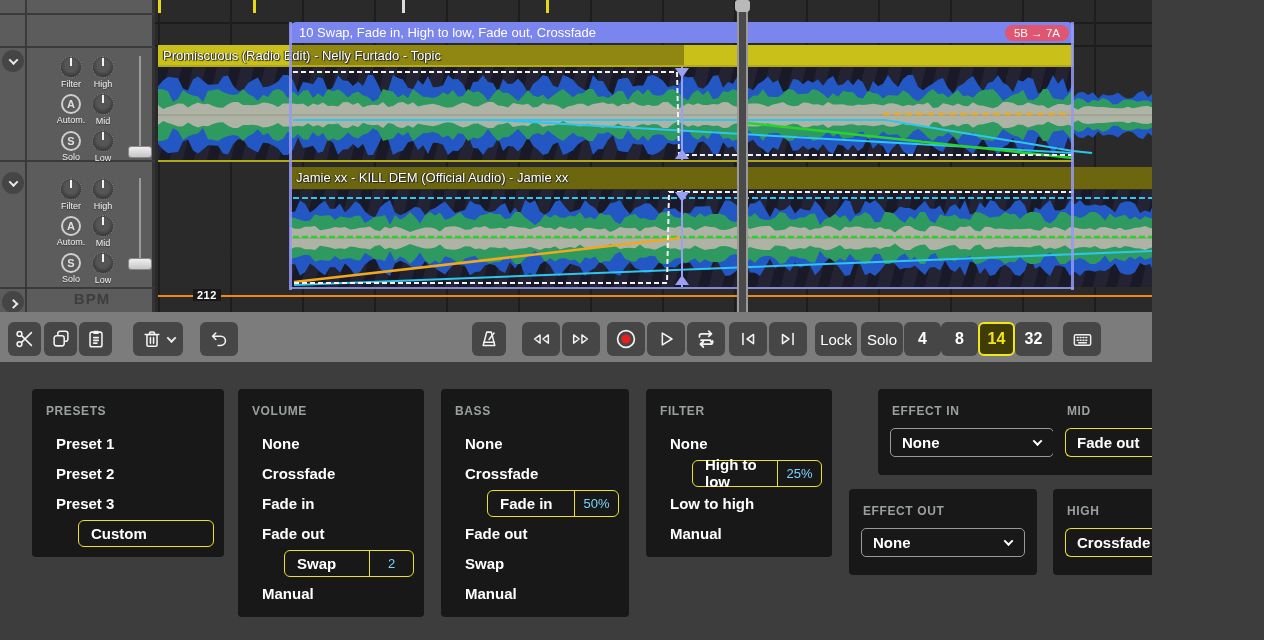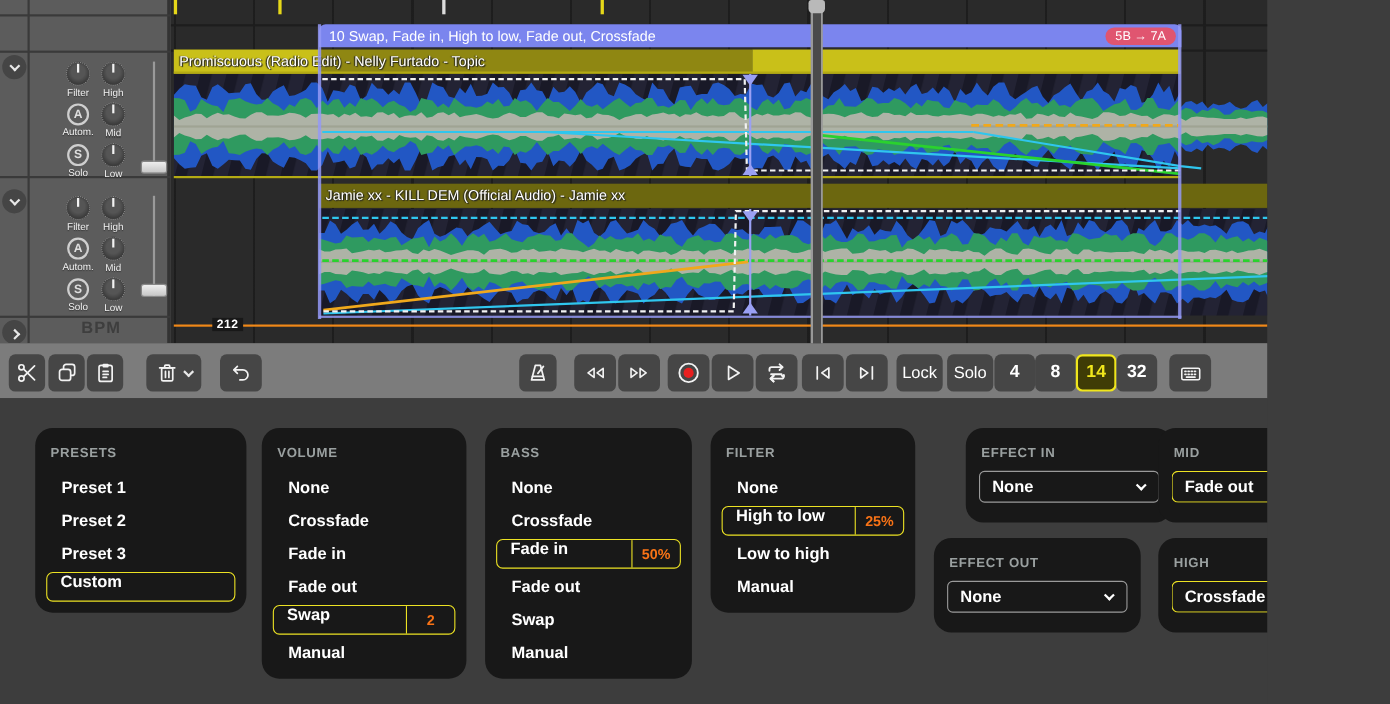--- a/index.html
+++ b/index.html
@@ -58,27 +58,27 @@
   .tb-label{font-size:15px;color:#fff;}
   .num{font-size:16px;font-weight:bold;color:#fff;}
   .tb-btn.selected{background:#3f3c06;border:2px solid #f0e61c;}
   .tb-btn.selected .num{color:#f0e61c;}
   #automix-btn{background:#f5ed08;color:#111;}
   #automix-btn span{font-size:15px;font-weight:bold;letter-spacing:1px;color:#111;}
   #collapse-circ{position:absolute;left:1240px;top:323px;width:34px;height:34px;border-radius:50%;background:#4f4f4f;display:flex;align-items:center;justify-content:center;z-index:3;}
 
   
   #bottom{position:absolute;left:0;top:362px;width:1264px;height:278px;background:#3d3d3d;}
-  .panel{position:absolute;background:#181818;border-radius:16px;}
+  .panel{position:absolute;background:#181818;border-radius:4px;}
   .p-head{color:#9aa0a0;font-size:12px;font-weight:bold;letter-spacing:0.6px;margin:15px 0 10px 14px;}
   .p-item{height:30px;display:flex;align-items:center;padding:0 10px;}
   .p-label{color:#fff;font-size:15px;font-weight:bold;padding-left:14px;}
-  .p-sel{flex:1;height:27px;border:1.5px solid #ece223;border-radius:6px;display:flex;align-items:flex-start;}
+  .p-sel{flex:1;height:27px;border:1.5px solid #ece223;border-radius:6px;display:flex;align-items:center;margin-left:36px;}
   .p-sel .p-label{padding-left:12px;flex:1;}
-  .p-val{width:44px;text-align:center;color:#f97316;font-size:13px;font-weight:bold;border-left:1.5px solid #ece223;align-self:stretch;display:flex;align-items:center;justify-content:center;}
+  .p-val{width:44px;text-align:center;color:#7dd3fc;font-size:13px;font-weight:normal;border-left:1.5px solid #ece223;align-self:stretch;display:flex;align-items:center;justify-content:center;}
   .dd{height:29px;margin:0 12px;border-radius:5px;display:flex;align-items:center;}
   .dd .dd-text{flex:1;color:#fff;font-size:15px;font-weight:bold;padding-left:11px;}
   .dd .chev{margin-right:12px;border-color:#fff;}
   .dd.gray{border:1px solid #9a9a9a;}
   .dd-row{display:flex;margin:0 12px;}
   .dd-row .dd{flex:1;margin:0;border:1.5px solid #ece223;border-radius:6px 0 0 6px;border-right:none;}
   .dd-pct{width:44px;height:29px;border:1.5px solid #ece223;border-radius:0 6px 6px 0;display:flex;align-items:center;justify-content:center;color:#f0e61c;font-size:13px;font-weight:bold;}
 </style>
 </head>
 <body>

